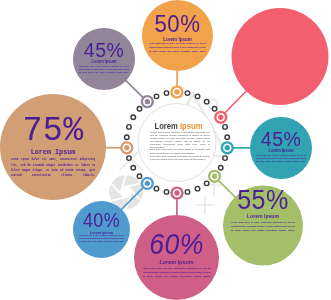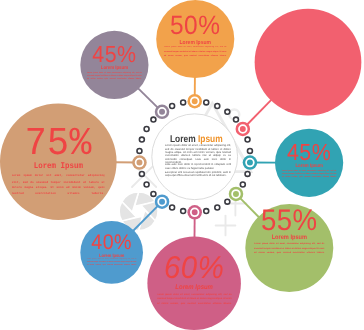--- a/index.html
+++ b/index.html
@@ -1,20 +1,20 @@
 <!DOCTYPE html>
 <html><head>
 <meta charset="utf-8">
 <style>
   html,body{margin:0;padding:0;}
   body{width:331px;height:300px;background:#ffffff;overflow:hidden;
        font-family:"Liberation Sans",sans-serif;}
   #stage{position:relative;width:331px;height:300px;}
   svg{position:absolute;left:0;top:0;}
-  .bub{position:absolute;text-align:center;color:#ef4444;}
+  .bub{position:absolute;text-align:center;color:#4c1d95;}
   .pct{font-weight:300;line-height:1;letter-spacing:0.5px;}
   .lbl{font-weight:700;line-height:1;}
   .bod{font-weight:700;text-align:justify;overflow:hidden;}
   .bod::after{content:'';display:inline-block;width:100%;}
   #hubtext{position:absolute;text-align:center;}
   #hubtitle{font-weight:700;color:#3f3f3f;}
   #hubtitle .acc{color:#f0932a;}
   .hp{color:#4a4a4a;text-align:justify;font-weight:400;}
 </style>
 </head>

